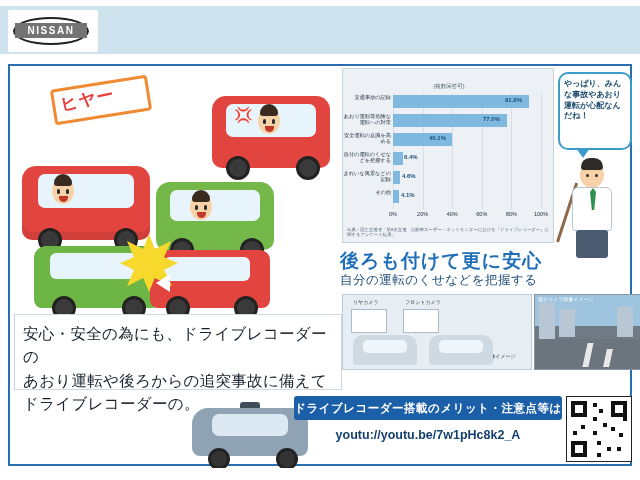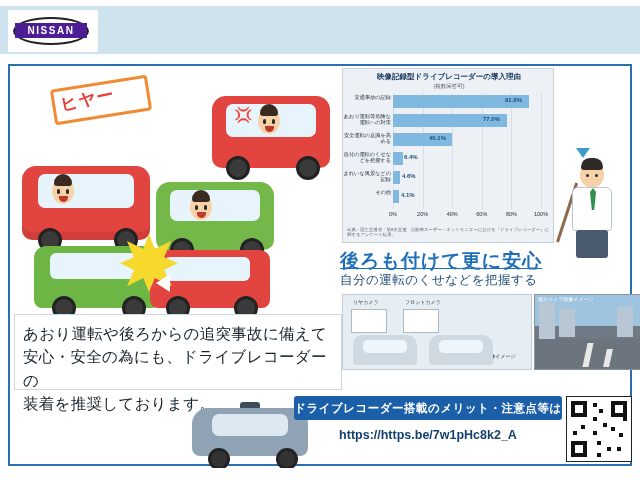--- a/index.html
+++ b/index.html
@@ -5,21 +5,21 @@
   html,body{margin:0;padding:0;}
   body{width:640px;height:480px;background:#ffffff;font-family:"Liberation Sans","DejaVu Sans",sans-serif;overflow:hidden;}
   .page{position:relative;width:640px;height:480px;}
 
   
   .header{position:absolute;left:0;top:0;width:640px;height:62px;background:#ffffff;}
   .hdr-band{position:absolute;left:0;top:6px;width:640px;height:48px;background:#cfe3ef;}
   .logo{position:absolute;left:8px;top:10px;width:90px;height:42px;background:#ffffff;border-radius:2px;display:flex;align-items:center;justify-content:center;}
   .logo-inner{position:relative;width:80px;height:34px;}
   .logo-circle{position:absolute;left:0;top:3px;width:76px;height:28px;border-radius:50%;border:2px solid #222;box-sizing:border-box;}
-  .logo-bar{position:absolute;left:2px;top:9px;width:72px;height:15px;background:#4c1d95;display:flex;align-items:center;justify-content:center;}
+  .logo-bar{position:absolute;left:2px;top:9px;width:72px;height:15px;background:#737373;display:flex;align-items:center;justify-content:center;}
   .logo-text{color:#ffffff;font-size:10px;letter-spacing:1.5px;font-weight:bold;}
   .hdr-title{position:absolute;left:110px;top:8px;width:520px;height:44px;display:flex;align-items:center;justify-content:center;
              font-size:29px;font-weight:bold;color:#1b1b1b;letter-spacing:2px;}
 
   
   .board{position:absolute;left:8px;top:64px;width:624px;height:402px;background:#ffffff;border:2px solid #2b6fb0;box-sizing:border-box;}
 
   
   .cars{position:absolute;left:6px;top:4px;width:330px;height:250px;}
   .hiyaa{position:absolute;left:44px;top:18px;font-size:17px;font-weight:bold;color:#e8403a;
@@ -93,21 +93,21 @@
   .man-head{position:absolute;left:18px;top:0;width:24px;height:26px;background:#f7d2a8;border-radius:50%;}
   .man-head:after{content:"";position:absolute;left:1px;top:-4px;width:22px;height:12px;background:#2f2a26;border-radius:11px 11px 4px 4px;}
   .man-eye{position:absolute;top:12px;width:3px;height:3px;background:#2a2a2a;border-radius:50%;}
   .man-eye.a{left:6px;} .man-eye.b{left:15px;}
   .man-body{position:absolute;left:10px;top:25px;width:40px;height:44px;background:#ffffff;border:1px solid #b9c6d2;border-radius:6px 6px 3px 3px;box-sizing:border-box;}
   .man-tie{position:absolute;left:28px;top:26px;width:6px;height:22px;background:#2f8f4e;clip-path:polygon(50% 0,100% 18%,70% 100%,30% 100%,0 18%);}
   .man-legs{position:absolute;left:14px;top:68px;width:32px;height:28px;background:#4a5b70;border-radius:3px;}
   .pointer{position:absolute;left:-6px;top:18px;width:3px;height:62px;background:#8d6a4b;transform:rotate(18deg);transform-origin:bottom;}
 
   
-  .blue-head{position:absolute;left:330px;top:182px;font-size:19px;font-weight:bold;color:#1f6fb8;letter-spacing:1px;text-decoration:underline;}
+  .blue-head{position:absolute;left:330px;top:182px;font-size:19px;font-weight:bold;color:#1f6fb8;letter-spacing:1px;}
   .blue-sub{position:absolute;left:330px;top:206px;font-size:12.5px;color:#1f4f7a;letter-spacing:.5px;}
 
   
   .msgbox{position:absolute;left:4px;top:248px;width:328px;height:76px;background:#ffffff;border:1px solid #cfd8e0;box-sizing:border-box;padding:7px 8px;}
   .msg-line{font-size:15.5px;color:#16212b;line-height:1.5;letter-spacing:.3px;}
 
   
   .cam-panel{position:absolute;left:332px;top:228px;width:190px;height:76px;background:#e6edf3;border:1px solid #c2ccd6;box-sizing:border-box;}
   .cam-label{position:absolute;font-size:5px;color:#22313f;}
   .mini-cam{position:absolute;background:#ffffff;border:1px solid #aebbc7;}
@@ -209,21 +209,20 @@
         <div class="body"></div>
           <div class="win"></div>
         <div class="wheel" style="left:16px;top:46px;position:absolute;"></div>
         <div class="wheel" style="left:84px;top:46px;position:absolute;"></div>
       </div>
       <div class="boom"></div>
       <div class="arrow-l"></div>
     </div>
 
     <div class="chart-panel">
-      <div class="chart-title">映像記録型ドライブレコーダーの導入理由</div>
       <div class="chart-sub">(複数回答可)</div>
 
       <div class="plot">
         <div class="gridline" style="left:0;"></div>
         <div class="gridline" style="left:29.6px;"></div>
         <div class="gridline" style="left:59.2px;"></div>
         <div class="gridline" style="left:88.8px;"></div>
         <div class="gridline" style="left:118.4px;"></div>
         <div class="gridline" style="left:148px;"></div>
 
@@ -264,39 +263,42 @@
         <span class="xtick" style="left:29.6px;">20%</span>
         <span class="xtick" style="left:59.2px;">40%</span>
         <span class="xtick" style="left:88.8px;">60%</span>
         <span class="xtick" style="left:118.4px;">80%</span>
         <span class="xtick" style="left:148px;">100%</span>
       </div>
 
       <div class="chart-src">出典：国土交通省「第8次交通　自動車ユーザー・ネットモニターにおける『ドライブレコーダー』に関するアンケート結果」</div>
     </div>
 
+    <div class="bubble">
+      <div class="bubble-text">やっぱり、みんな事故やあおり運転が心配なんだね！</div>
+    </div>
     <div class="bubble-tail"></div>
     <div class="man">
       <div class="pointer"></div>
       <div class="man-head">
         <span class="man-eye a"></span>
           <span class="man-eye b"></span>
       </div>
       <div class="man-body"></div>
       <div class="man-tie"></div>
       <div class="man-legs"></div>
     </div>
 
     <div class="blue-head">後ろも付けて更に安心</div>
     <div class="blue-sub">自分の運転のくせなどを把握する</div>
 
     <div class="msgbox">
+      <div class="msg-line">安心・安全の為にも、ドライブレコーダーの</div>
       <div class="msg-line">あおり運転や後ろからの追突事故に備えて</div>
-      <div class="msg-line">安心・安全の為にも、ドライブレコーダーの</div>
-      <div class="msg-line">装着を推奨しております。</div>
+      <div class="msg-line">ドライブレコーダーの。</div>
     </div>
 
     <div class="cam-panel">
       <span class="cam-label" style="left:10px;top:4px;">リヤカメラ</span>
       <span class="cam-label" style="left:62px;top:4px;">フロントカメラ</span>
       <span class="cam-label" style="left:112px;top:58px;">前・後カメラ映像イメージ</span>
       <div class="mini-cam" style="left:8px;top:14px;width:34px;height:22px;"></div>
       <div class="mini-cam" style="left:60px;top:14px;width:34px;height:22px;"></div>
       <div class="cam-car" style="left:10px;top:40px;"></div>
       <div class="cam-car" style="left:86px;top:40px;"></div>
@@ -317,21 +319,21 @@
       <div class="body"></div>
       <div class="win"></div>
       <div class="wheel l"></div>
       <div class="wheel r"></div>
     </div>
 
     <div class="cta">
       <div class="cta-bar">
         <span>ドライブレコーダー搭載のメリット・注意点等は</span>
       </div>
-      <div class="cta-url">https://https.be/7w1pHc8k2_A</div>
+      <div class="cta-url">youtu://youtu.be/7w1pHc8k2_A</div>
     </div>
 
     <div class="qr">
       <div class="qr-cell" style="left:4px;top:4px;width:16px;height:16px;"></div>
       <div class="qr-cell" style="left:8px;top:8px;width:8px;height:8px;background:#fff;"></div>
       <div class="qr-cell" style="left:44px;top:4px;width:16px;height:16px;"></div>
       <div class="qr-cell" style="left:48px;top:8px;width:8px;height:8px;background:#fff;"></div>
       <div class="qr-cell" style="left:4px;top:44px;width:16px;height:16px;"></div>
       <div class="qr-cell" style="left:8px;top:48px;width:8px;height:8px;background:#fff;"></div>
       <div class="qr-cell" style="left:26px;top:6px;width:4px;height:4px;"></div>

